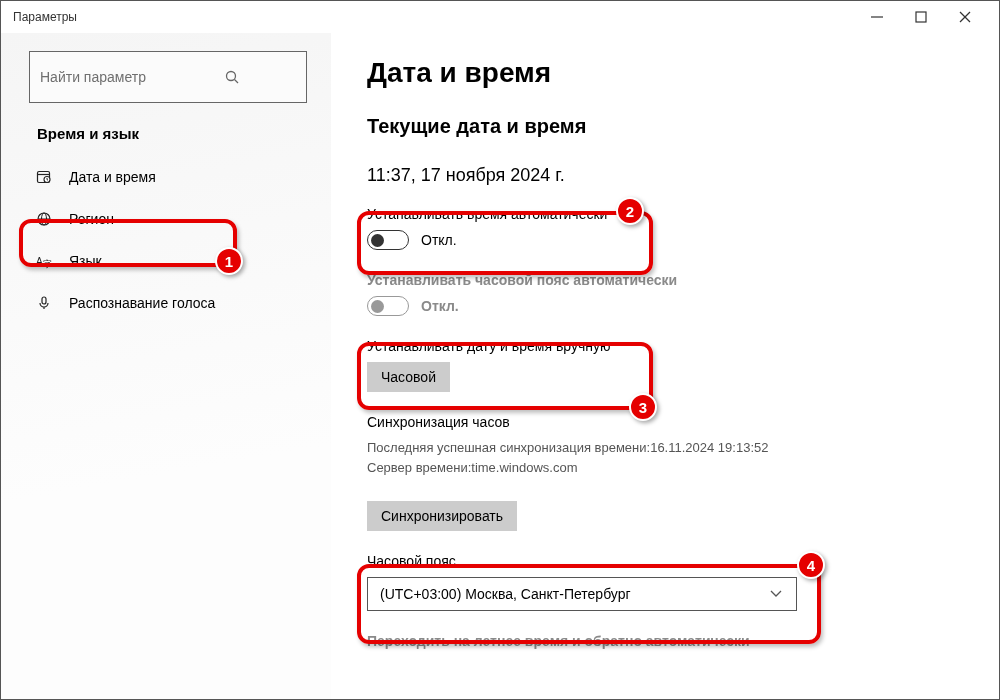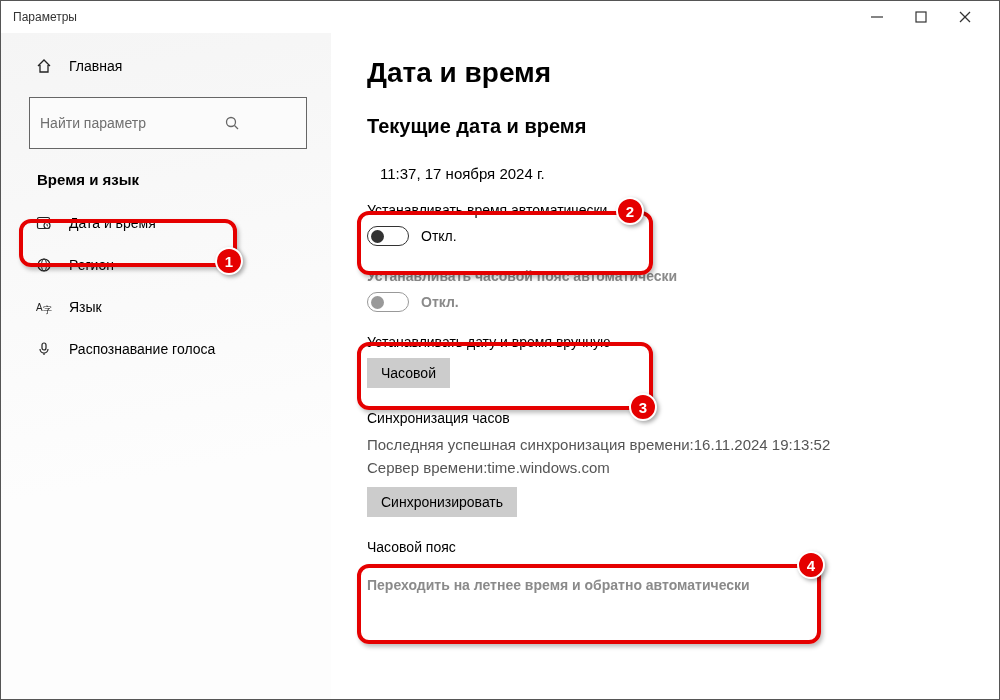--- a/index.html
+++ b/index.html
@@ -89,21 +89,21 @@
   h1 {
     font-weight: 600;
     font-size: 28px;
     margin-bottom: 26px;
   }
   h2 {
     font-weight: 600;
     font-size: 20px;
     margin-bottom: 27px;
   }
-  .plain { font-size: 15px; margin-bottom: 20px; margin-left: 13px; }
+  .plain { font-size: 18px; margin-bottom: 20px; }
   .setting-label { font-size: 14px; margin-bottom: 8px; }
   .muted { color: #8a8a8a; font-weight: bold; }
   .toggle-row {
     display: flex;
     align-items: center;
     gap: 12px;
     margin-bottom: 18px;
   }
   .toggle {
     width: 42px;
@@ -189,28 +189,20 @@
     <svg viewBox="0 0 16 16">
         <line x1="3" y1="3" x2="13" y2="13" stroke="#333" stroke-width="1.2"></line>
         <line x1="13" y1="3" x2="3" y2="13" stroke="#333" stroke-width="1.2"></line>
       </svg>
   </div>
 </div>
 
 <div class="surface">
 
   <div class="sidebar">
-    <div class="side-row home">
-      <span class="side-icon">
-        <svg viewBox="0 0 16 16">
-            <path d="M2 8 L8 2 L14 8 M4 7 V14 H12 V7" fill="none" stroke="#222" stroke-width="1.3"></path>
-          </svg>
-      </span>
-      <span>Главная</span>
-    </div>
 
     <div class="searchbox">
       <span>Найти параметр</span>
       <span class="side-icon">
         <svg viewBox="0 0 16 16">
             <circle cx="7" cy="7" r="4.5" fill="none" stroke="#666" stroke-width="1.3"></circle>
             <line x1="10.5" y1="10.5" x2="14" y2="14" stroke="#666" stroke-width="1.3"></line>
           </svg>
       </span>
     </div>
@@ -286,29 +278,37 @@
       </div>
     </div>
 
     <div class="block">
       <div class="setting-label">Устанавливать дату и время вручную</div>
       <button class="btn">Часовой</button>
     </div>
 
     <div class="block">
       <div class="setting-label" style="font-weight:400">Синхронизация часов</div>
-      <div style="font-size:15px;color:#555;line-height:1.5;margin-bottom:8px">
+      <div style="font-size:13px;color:#555;line-height:1.5;margin-bottom:24px">
         <div>Последняя успешная синхронизация времени:16.11.2024 19:13:52</div>
         <div>Сервер времени:time.windows.com</div>
       </div>
       <button class="btn">Синхронизировать</button>
     </div>
 
     <div class="block">
       <div class="setting-label">Часовой пояс</div>
+      <div class="dropdown">
+        <span>(UTC+03:00) Москва, Санкт-Петербург</span>
+        <span>
+          <svg viewBox="0 0 16 16">
+              <path d="M3 6l5 5 5-5" fill="none" stroke="#555" stroke-width="1.3"></path>
+            </svg>
+        </span>
+      </div>
     </div>
 
     <div class="setting-label muted">Переходить на летнее время и обратно автоматически</div>
   </div>
 </div>
 
 <div class="callout" style="left:18px; top:218px; width:218px; height:48px;"></div>
 <div class="num-badge" style="left:214px; top:246px;">1</div>
 
 <div class="callout" style="left:356px; top:210px; width:296px; height:64px;"></div>

